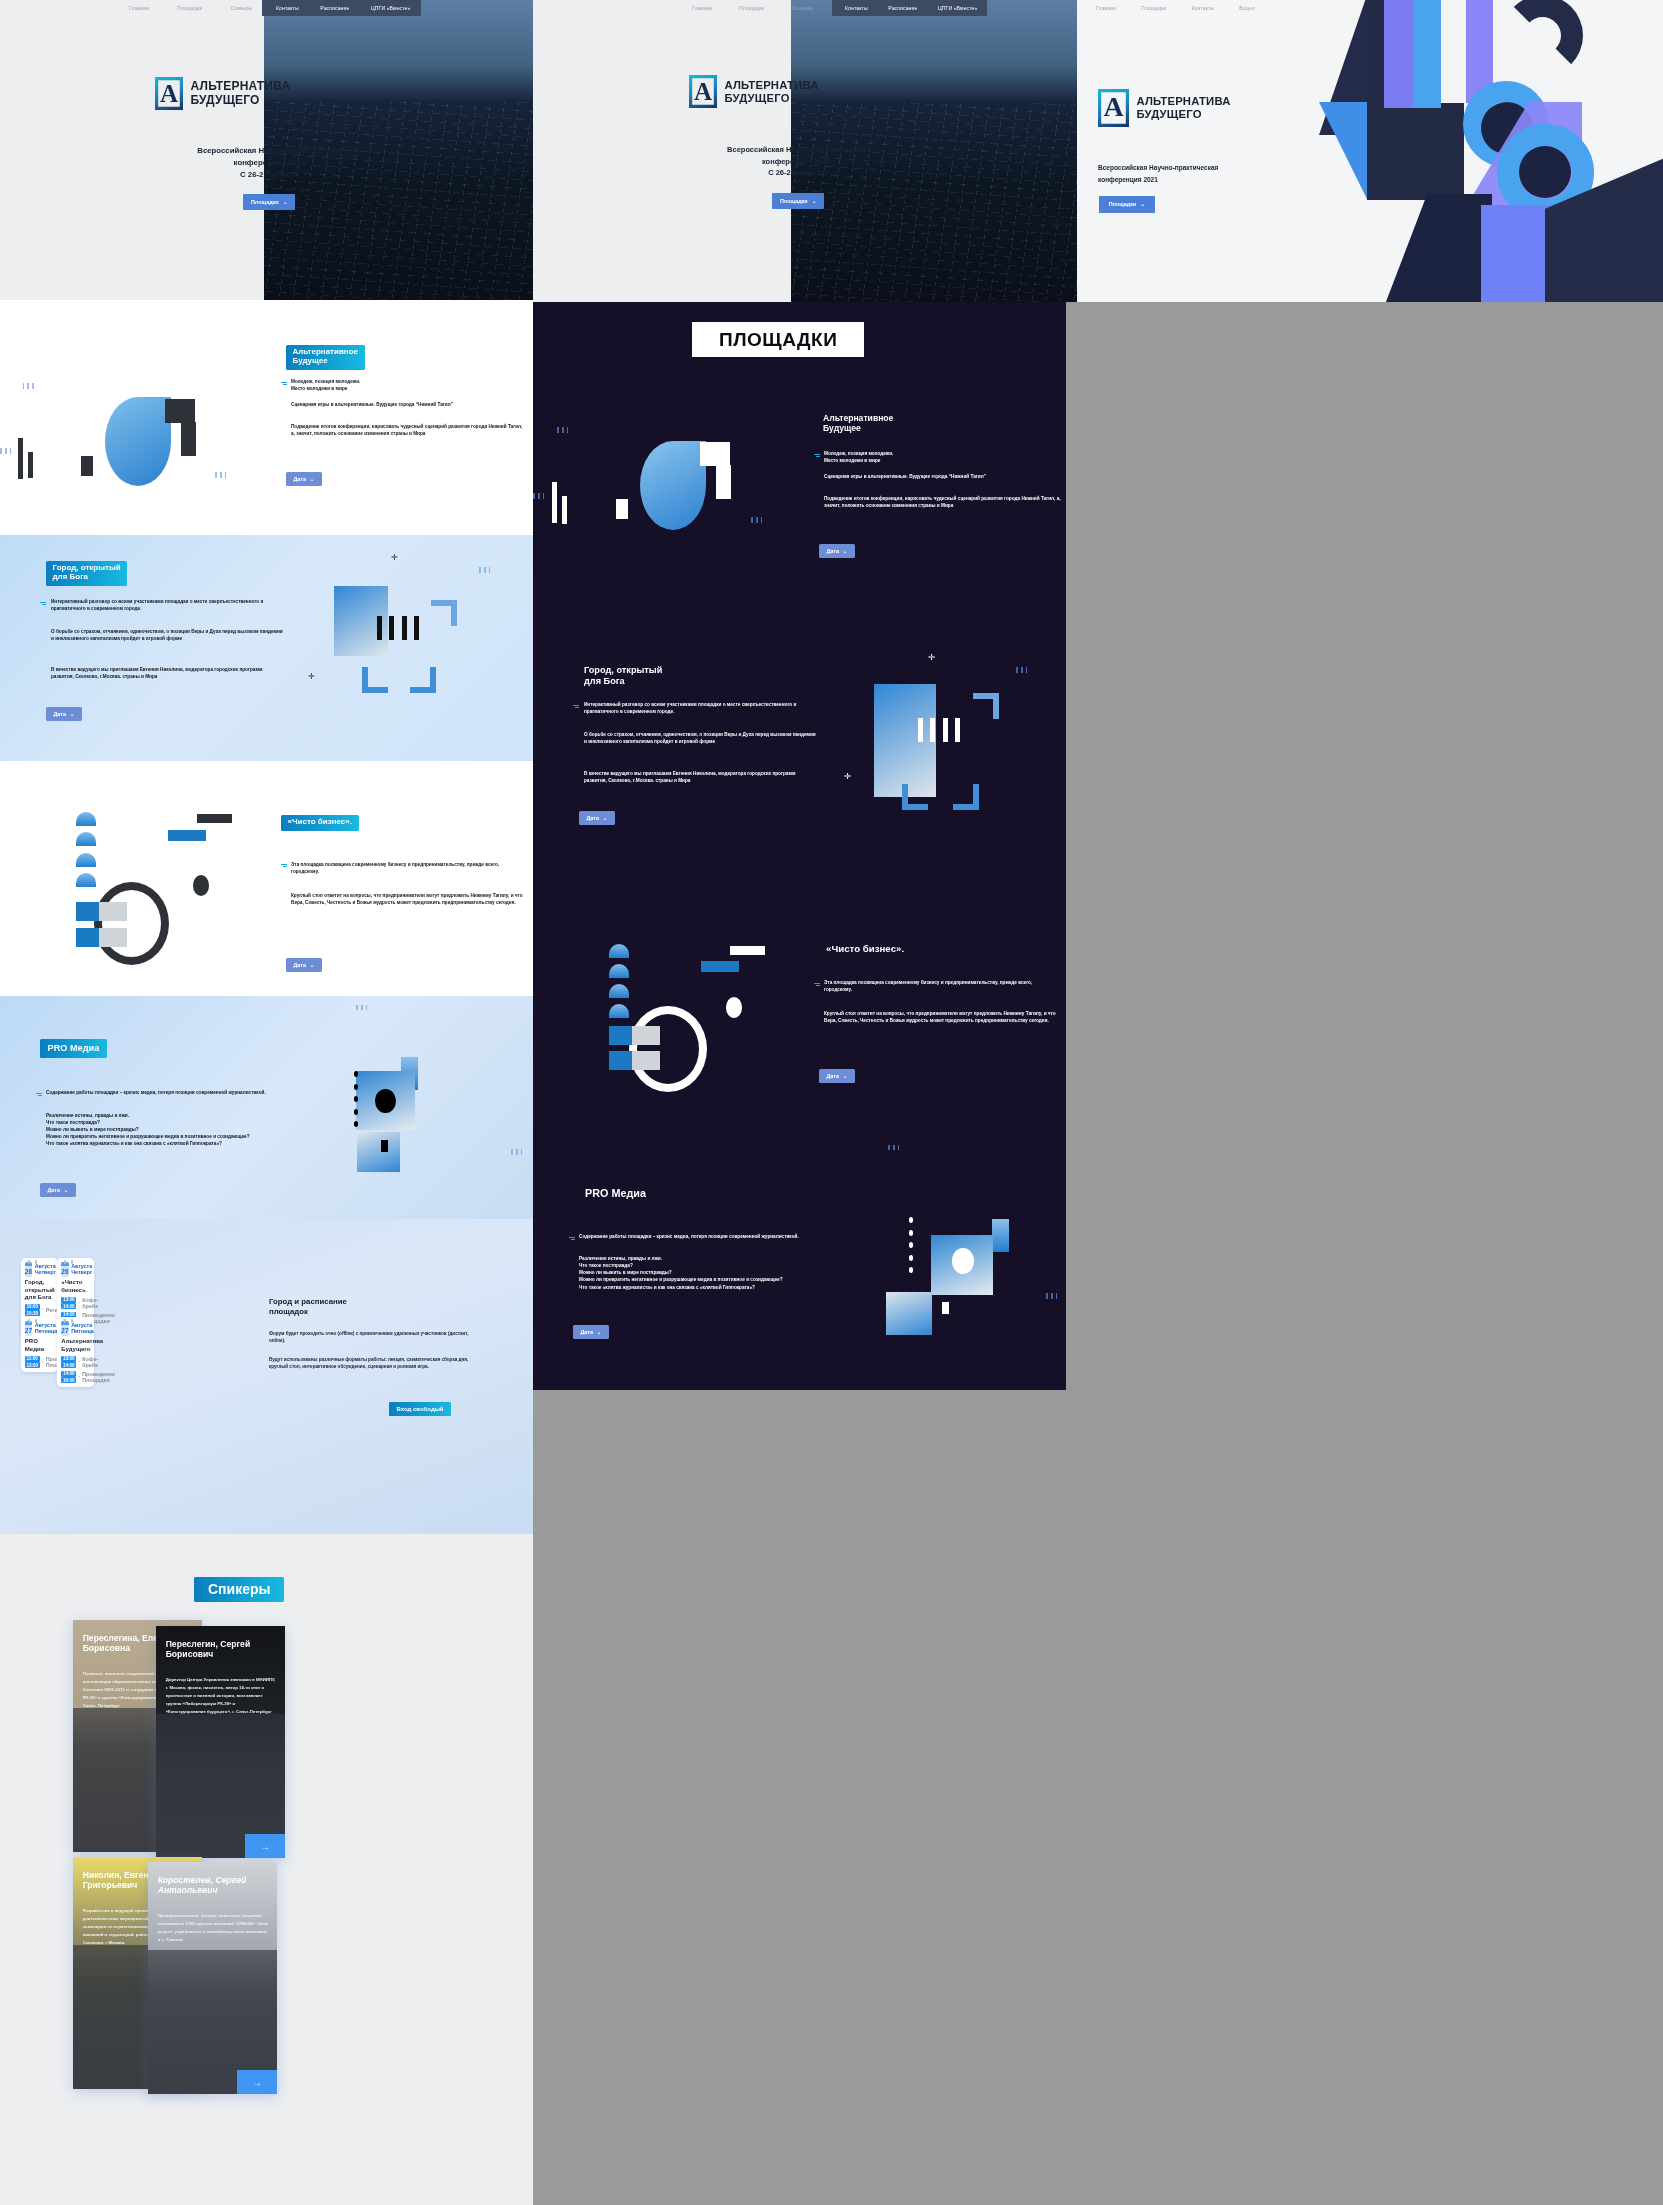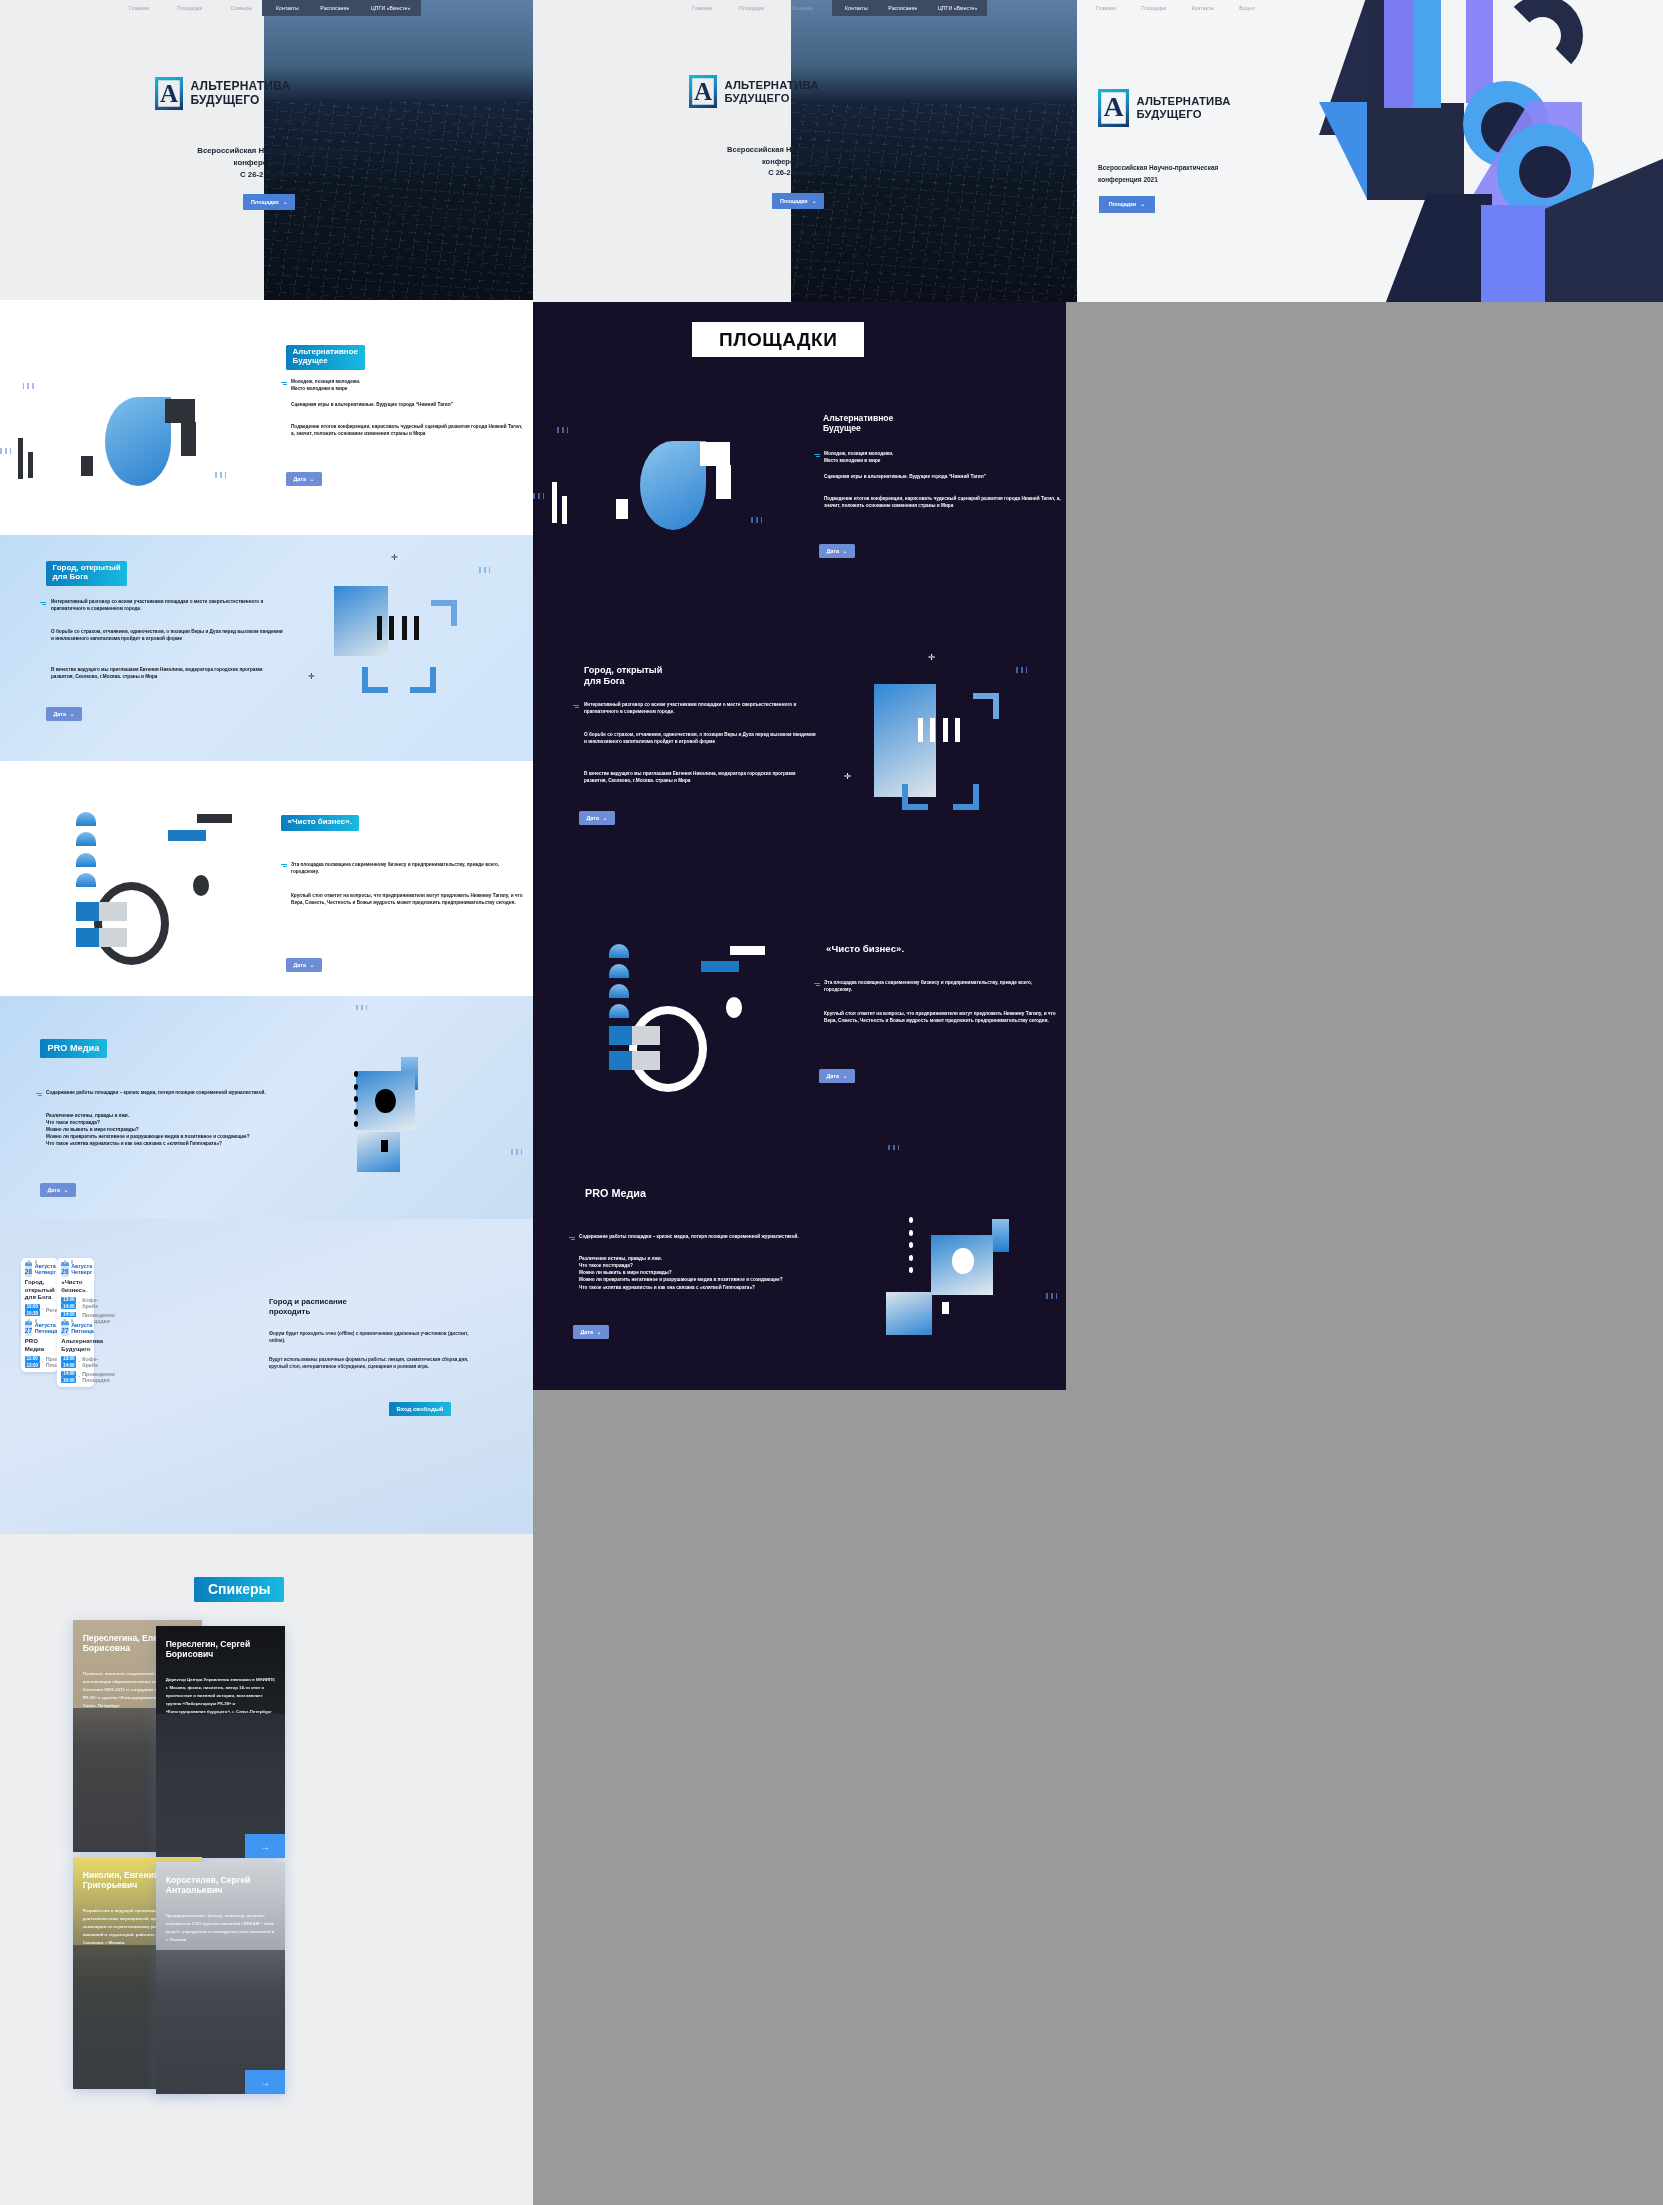--- a/index.html
+++ b/index.html
@@ -470,21 +470,21 @@
                 <span class="tchip">16:00</span>
               </div>
               <span style="color:#8a9099;font-weight:700;font-size:4.8px;">-</span>
               <div class="tlab">Проведение<br>Площадки</div>
             </div>
           </div>
         </div>
 
       <div style="position:absolute;left:269px;top:78px;color:#151b26;font-weight:700;font-size:7.8px;line-height:1.25;">
         <div>Город и расписание</div>
-        <div>проходить</div>
+        <div>площадок</div>
       </div>
       <div style="position:absolute;left:269px;top:112px;width:205px;color:#1a2130;font-weight:700;font-size:4.6px;line-height:1.5;">Форум будет проходить очно (offline) с привлечением удаленных участников (дистант, online).</div>
       <div style="position:absolute;left:269px;top:138px;width:205px;color:#1a2130;font-weight:700;font-size:4.6px;line-height:1.5;">Будут использованы различные форматы работы: лекция, схематическая сборка дня, круглый стол, интерактивное обсуждение, сценарная и ролевая игра.</div>
       <button class="freeBtn" style="position:absolute;left:389px;top:183px;font-size:6px;">
         <span>Вход свободый</span>
       </button>
     </div>
   </div>
 
   <div class="panelB">
@@ -800,21 +800,21 @@
           <div class="spkBio">Директор Центра Управления знаниями в МНИИПУ, г. Москва, физик, писатель, автор 14-ти книг о прогностике и военной истории, возглавляет группы «Лабораториум РК-39» и «Конструирование будущего», г. Санкт-Петербург</div>
           <div class="spkArrow">→</div>
         </div>
         <div class="spkCard" style="left: 73px; top: 323px;">
           <div class="spkPhoto" style="background:linear-gradient(180deg,#e9d96a 0%,#8f8a63 35%,#4b4a42 100%)"></div>
           <div class="spkOverlay"></div>
           <div class="spkName">Николин, Евгений<br>Григорьевич</div>
           <div class="spkBio">Разработчик и ведущий организационно деятельностных мероприятий, проектных сессий, семинаров по стратегическому развитию компаний и территорий, работает в команде Сколково, г Москва.</div>
           <div class="spkArrow">→</div>
         </div>
-        <div class="spkCard" style="left: 156px; top: 328px;">
+        <div class="spkCard" style="left: 148px; top: 328px; font-style: italic;">
           <div class="spkPhoto" style="background:linear-gradient(180deg,#cfd3d8 0%,#9aa0a8 45%,#55595f 100%)"></div>
           <div class="spkOverlay"></div>
           <div class="spkName">Коростелев, Сергей<br>Антаольевич</div>
           <div class="spkBio">Предприниматель, блогер, инвестор, меценат, основатель СЭО группы компаний «DREAM – банк услуг», учредитель и совладелец пяти компаний в г. Тюмень</div>
           <div class="spkArrow">→</div>
         </div>
       </div>
   </div>
 
 </div>

